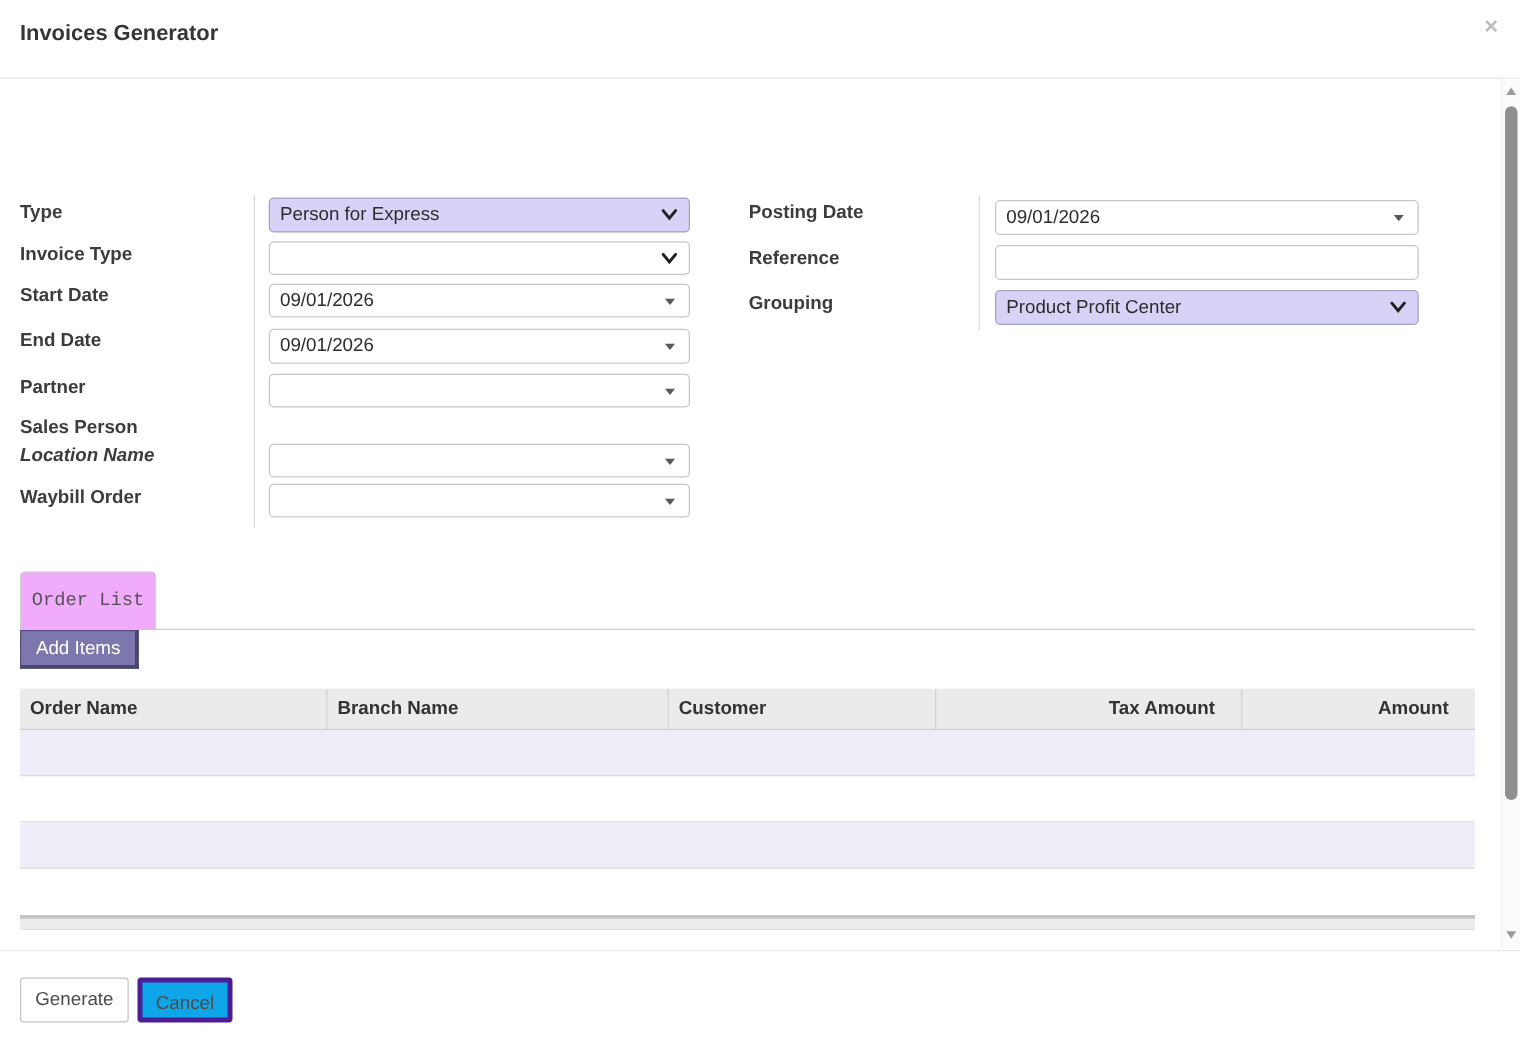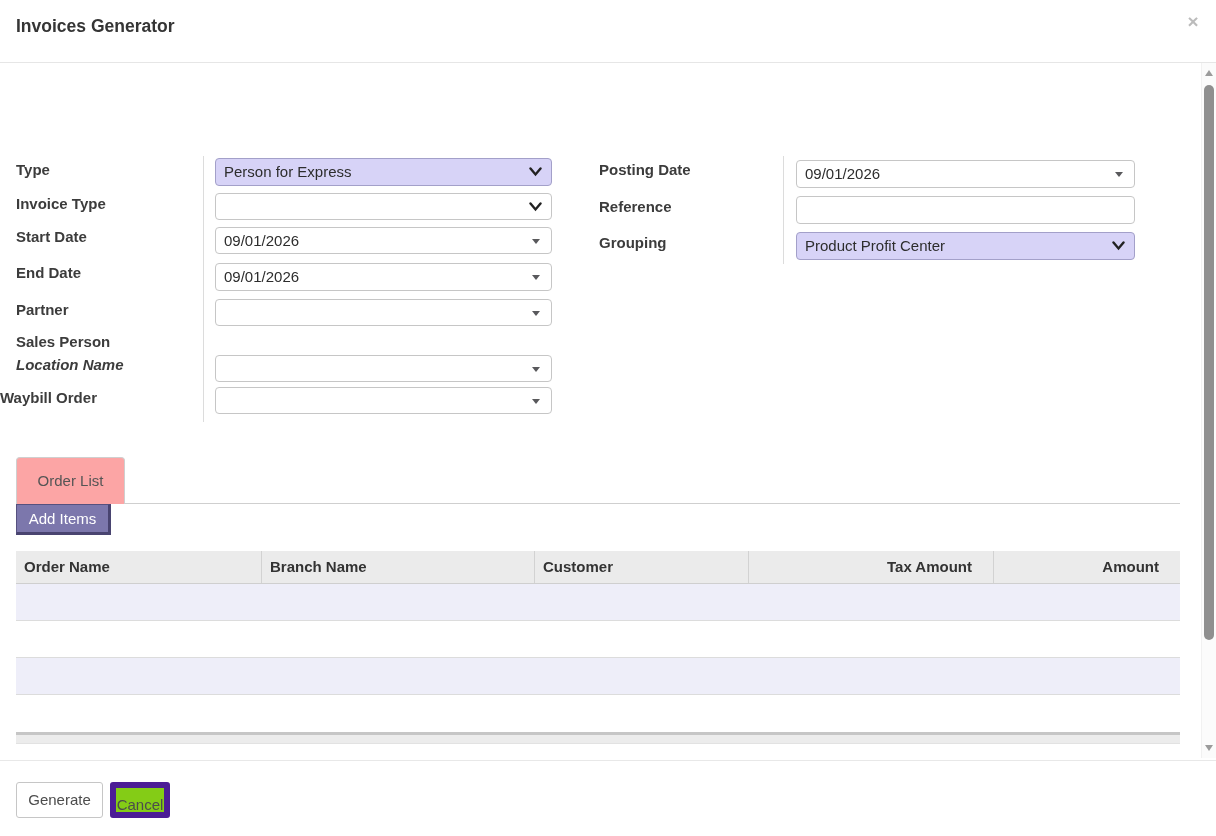--- a/index.html
+++ b/index.html
@@ -27,23 +27,23 @@
 
   .chev { position:absolute; right:9px; top:50%; margin-top:-5px; width:13px; height:10px; }
   .caret { position:absolute; right:11px; top:50%; margin-top:-2px; width:0; height:0;
            border-left:4.5px solid transparent; border-right:4.5px solid transparent; border-top:5.5px solid #59595c; }
 
   .text-field { position:absolute; border:1px solid #c6c6c6; border-radius:4px; background:#fff;
                 font-family:"Liberation Sans", sans-serif; font-size:15px; color:#2d2d2d; padding:0 8px; outline:none; }
 
   
   .tab-bar-line { position:absolute; left:16px; top:503px; width:1164px; border-top:1px solid #cfcfcf; }
-  .tab { position:absolute; left:16px; top:457px; width:109px; height:47px; background:#fca5a5;
+  .tab { position:absolute; left:16px; top:457px; width:109px; height:47px; background:#f0abfc;
          border:1px solid #cfcfcf; border-bottom:none; border-radius:4px 4px 0 0; z-index:2;
-         font-size:15px; color:#555; text-align:center; line-height:46px; cursor:pointer; }
+         font-size:15px; color:#555; text-align:center; line-height:46px; cursor:pointer;font-family:Liberation Mono, monospace; }
 
   .add-items-btn { position:absolute; left:16px; top:504px; width:95px; height:31px; background:#7c77ac;
                    border:1px solid #56517f; border-right:3px solid #494470; border-bottom:3px solid #494470;
                    color:#fff; font-size:15px; text-align:center; line-height:26px; cursor:pointer;
                    font-family:"Liberation Sans", sans-serif; }
 
   
   .tbl-header { position:absolute; left:16px; top:551px; width:1164px; height:33px; background:#ebebeb;
                 border-bottom:1px solid #cfcfcf; display:flex; }
   .tbl-header .th { font-size:15px; font-weight:bold; color:#333; line-height:32px; padding:0 8px;
@@ -66,21 +66,21 @@
                        border-left:4.5px solid transparent; border-right:4.5px solid transparent; border-bottom:6px solid #9b9b9b; }
   .vscroll .arrow-down { position:absolute; left:3px; bottom:7px; width:0; height:0;
                          border-left:4.5px solid transparent; border-right:4.5px solid transparent; border-top:6px solid #9b9b9b; }
   .vscroll .thumb { position:absolute; left:2px; top:22px; width:10px; height:555px; background:#8f8f8f; border-radius:5px; }
 
   
   .footer-divider { position:absolute; left:0; top:760px; width:1216px; border-top:1px solid #e8e8e8; }
   .btn { position:absolute; top:782px; height:36px; border-radius:3px; font-size:15px; color:#4c4c4c;
          text-align:center; line-height:34px; cursor:pointer; font-family:"Liberation Sans", sans-serif; }
   .btn-generate { left:16px; width:87px; background:#fff; border:1px solid #c6c6c6; }
-  .btn-cancel { left:110px; width:60px; background:#84cc16; border:6px solid #4c1d95; }
+  .btn-cancel { left:110px; width:76px; background:#0ea5e9; border:4px solid #4c1d95; }
 </style>
 </head>
 <body>
 
 <div class="screen">
 
   <div class="modal-title">Invoices Generator</div>
   <div class="close-btn">×</div>
   <div class="header-divider"></div>
 
@@ -88,21 +88,21 @@
   <div class="vsep vsep-left"></div>
   <div class="vsep vsep-right"></div>
 
   <div class="fld-label" style="left:16px; top:162px;">Type</div>
   <div class="fld-label" style="left:16px; top:196px;">Invoice Type</div>
   <div class="fld-label" style="left:16px; top:229px;">Start Date</div>
   <div class="fld-label" style="left:16px; top:265px;">End Date</div>
   <div class="fld-label" style="left:16px; top:302px;">Partner</div>
   <div class="fld-label" style="left:16px; top:334px;">Sales Person</div>
   <div class="fld-label" style="left:16px; top:357px;font-style:italic;">Location Name</div>
-  <div class="fld-label" style="left:0; top:390px;">Waybill Order</div>
+  <div class="fld-label" style="left:16px; top:390px;">Waybill Order</div>
 
   <div class="field hl" style="left:215px; top:158px; width:337px; height:28px;">
     <span class="val">Person for Express</span>
     <svg class="chev" viewBox="0 0 13 10">
         <path d="M1.5 1.5 L6.5 7.5 L11.5 1.5" stroke="#222" stroke-width="2.4" fill="none" stroke-linecap="round"></path>
       </svg>
   </div>
   <div class="field" style="left:215px; top:193px; width:337px; height:27px;">
     <span class="val"></span>
     <svg class="chev" viewBox="0 0 13 10">

